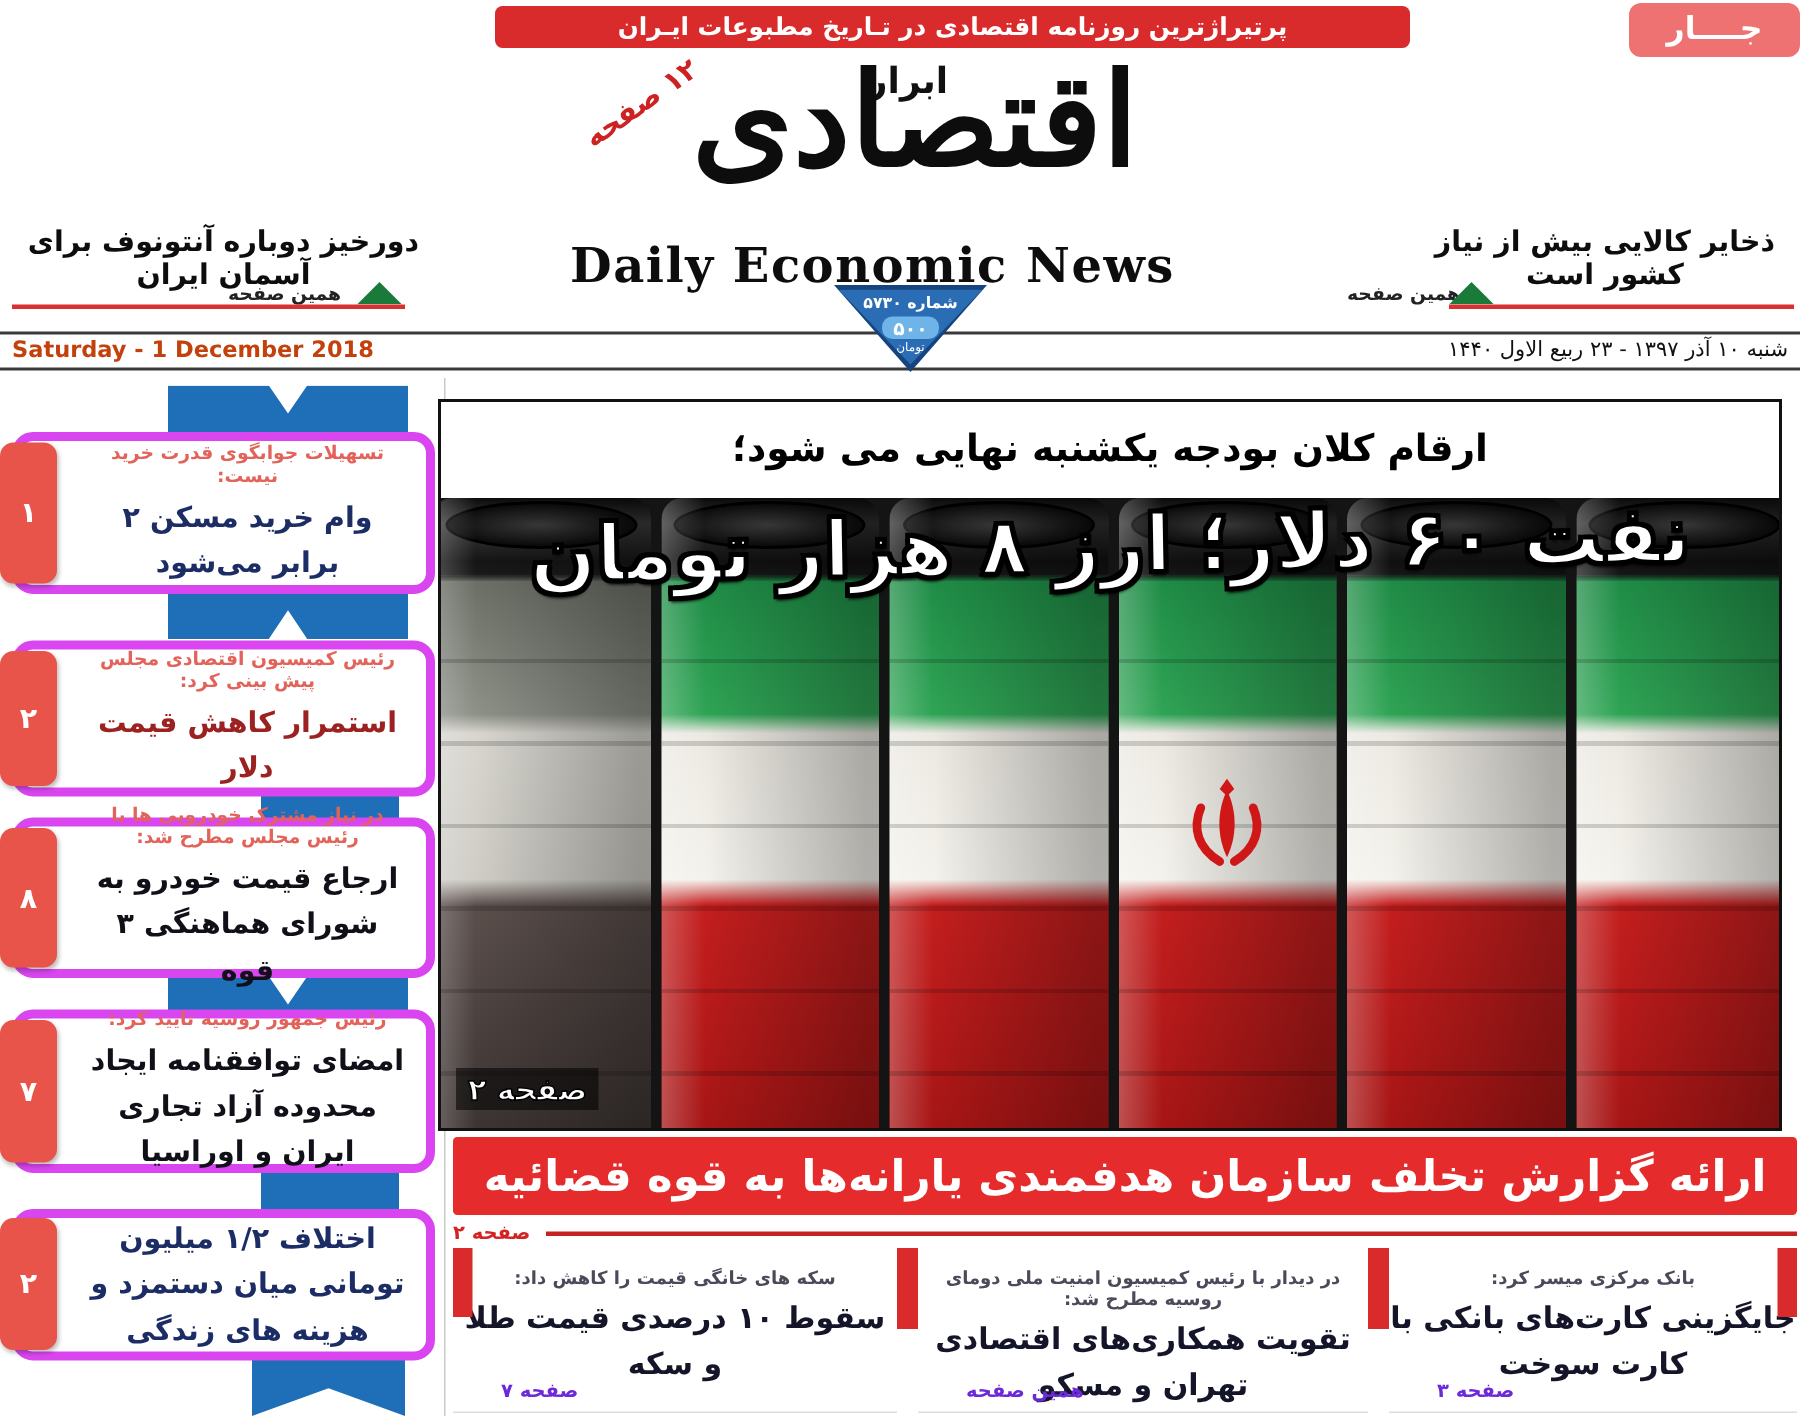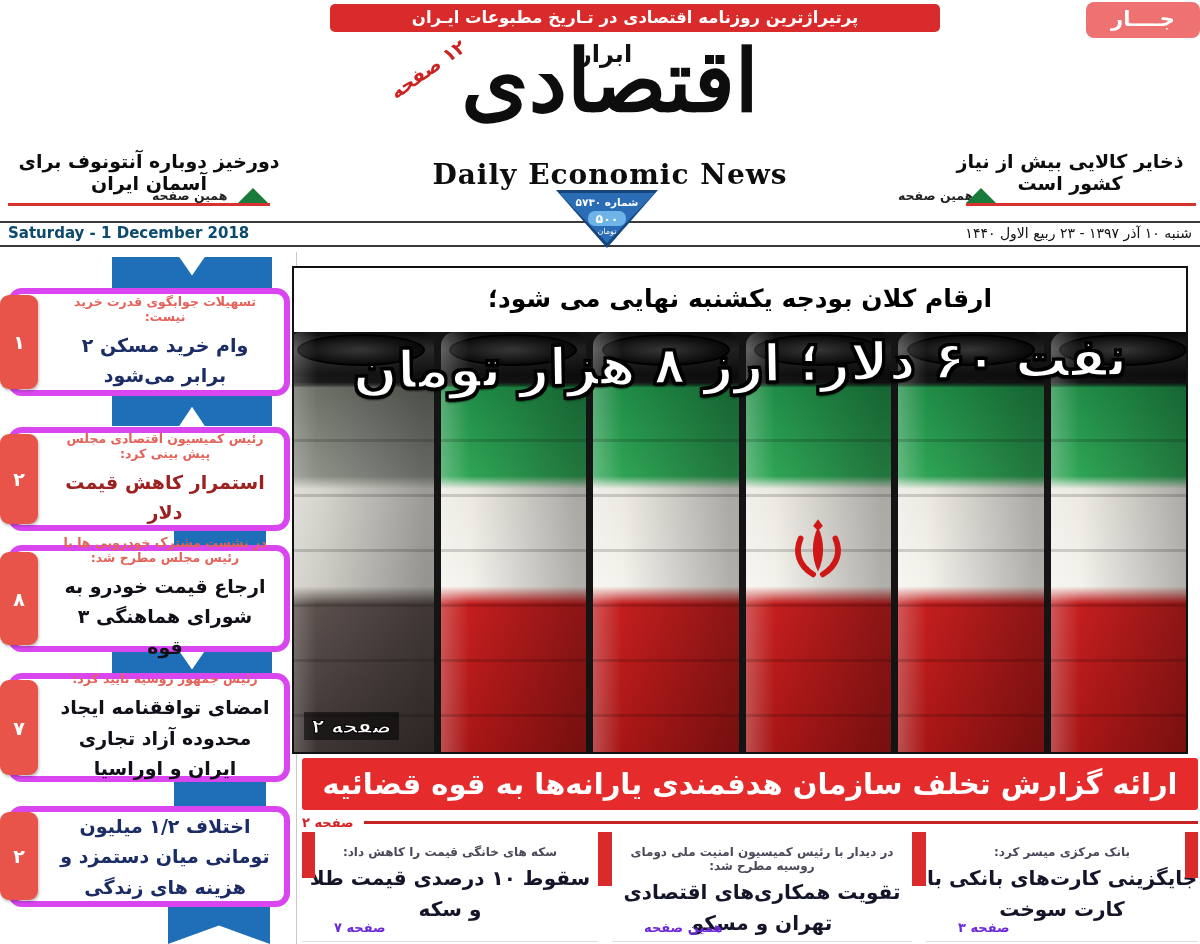--- a/index.html
+++ b/index.html
@@ -17,22 +17,22 @@
   .top-banner{left:330px;top:4px;width:610px;height:28px;background:var(--banner-red);
     border-radius:5px;color:#fff;font-size:16.5px;font-weight:700;line-height:28px;text-align:center;}
   .corner-tag{left:1086px;top:2px;width:114px;height:36px;background:#ee7272;border-radius:8px;
     color:#fff;font-size:21px;font-weight:900;text-align:center;line-height:34px;}
   .corner-tag::after{content:"";position:absolute;left:10px;bottom:-9px;border:10px solid transparent;
     border-top-color:#ee7272;border-left-width:4px;}
   .pages-note{left:384px;top:58px;color:#c22;font-size:19px;font-weight:800;transform:rotate(-35deg);}
   .title-fa{left:420px;top:38px;width:380px;text-align:center;font-family:"DejaVu Serif",serif;
     font-size:86px;font-weight:900;color:#0d0d0d;line-height:1.0;white-space:nowrap;}
   .title-small{left:540px;top:40px;width:130px;text-align:center;font-size:24px;font-weight:700;color:#111;}
-  .title-en{left:380px;top:158px;width:460px;text-align:center;font-family:"DejaVu Serif",serif;
-    font-weight:700;font-size:28px;color:#0d0d0d;letter-spacing:1px;white-space:nowrap;}
+  .title-en{left:380px;top:158px;width:460px;text-align:left;font-family:"DejaVu Serif",serif;
+    font-weight:700;font-size:32px;color:#0d0d0d;letter-spacing:1px;white-space:nowrap;}
 
   
   .issue-tri{left:556px;top:190px;width:102px;height:58px;z-index:6;
     clip-path:polygon(0 0,100% 0,50% 100%);background:#16457e;}
   .issue-tri-inner{position:absolute;left:3px;top:3px;width:96px;height:50px;
     clip-path:polygon(0 0,100% 0,50% 100%);background:#2a6db5;text-align:center;color:#fff;}
   .issue-label{display:block;font-size:10.5px;font-weight:700;margin-top:3px;}
   .issue-price{display:inline-block;background:#6fb4e8;border-radius:7px;padding:0 8px;
     font-size:12.5px;font-weight:800;margin-top:1px;}
   .issue-unit{display:block;font-size:8px;margin-top:0px;}
@@ -42,21 +42,21 @@
   .teaser-left-h{left:8px;top:150px;width:282px;}
   .teaser-right-h{left:945px;top:150px;width:250px;}
   .teaser-ref{font-size:12.5px;color:#222;font-weight:600;}
   .tri-green{width:30px;height:15px;background:var(--teaser-green);
     clip-path:polygon(50% 0,100% 100%,0 100%);}
   .red-line{height:3px;background:#d93030;}
 
   
   .date-bar{left:0;top:221px;width:1200px;height:22px;border-top:2px solid #3a3a3a;
     border-bottom:2px solid #3a3a3a;}
-  .date-en{left:8px;top:224px;font-size:15px;font-weight:800;color:#0c4a6e;}
+  .date-en{left:8px;top:224px;font-size:15px;font-weight:800;color:#c2410c;}
   .date-fa{right:8px;top:225px;font-size:14px;color:#111;}
 
   
   .v-divider{left:296px;top:252px;width:1px;height:692px;background:#c9c9c9;}
   .ribbon{background:var(--ribbon-blue);z-index:1;}
   .notch-top{clip-path:polygon(0 0,42% 0,50% 60%,58% 0,100% 0,100% 100%,0 100%);}
   .notch-bottom{clip-path:polygon(0 0,100% 0,100% 100%,58% 100%,50% 40%,42% 100%,0 100%);}
   .swallow{clip-path:polygon(0 0,100% 0,100% 100%,50% 55%,0 100%);}
   .side-card{left:8px;width:282px;background:#fff;border:6px solid #d946ef;border-radius:14px;
     z-index:2;display:flex;flex-direction:column;justify-content:center;text-align:center;
@@ -156,21 +156,21 @@
   </div>
   <div class="abs side-tab" style="top:295px;height:94px;">۱</div>
 
   <div class="abs side-card" style="top:427px;height:104px;">
     <div class="side-kicker rtl">رئیس کمیسیون اقتصادی مجلس پیش بینی کرد:</div>
     <div class="side-head rtl tone-maroon">استمرار کاهش قیمت دلار</div>
   </div>
   <div class="abs side-tab" style="top:434px;height:90px;">۲</div>
 
   <div class="abs side-card" style="top:545px;height:107px;">
-    <div class="side-kicker rtl">در نشست مشترک خودرویی ها با رئیس مجلس مطرح شد:</div>
+    <div class="side-kicker rtl">در نیاز مشترک خودرویی ها با رئیس مجلس مطرح شد:</div>
     <div class="side-head rtl tone-dark">ارجاع قیمت خودرو به شورای هماهنگی ۳ قوه</div>
   </div>
   <div class="abs side-tab" style="top:552px;height:93px;">۸</div>
 
   <div class="abs side-card" style="top:673px;height:109px;">
     <div class="side-kicker rtl">رئیس جمهور روسیه تایید کرد:</div>
     <div class="side-head rtl tone-dark">امضای توافقنامه ایجاد محدوده آزاد تجاری ایران و اوراسیا</div>
   </div>
   <div class="abs side-tab" style="top:680px;height:95px;">۷</div>
 

